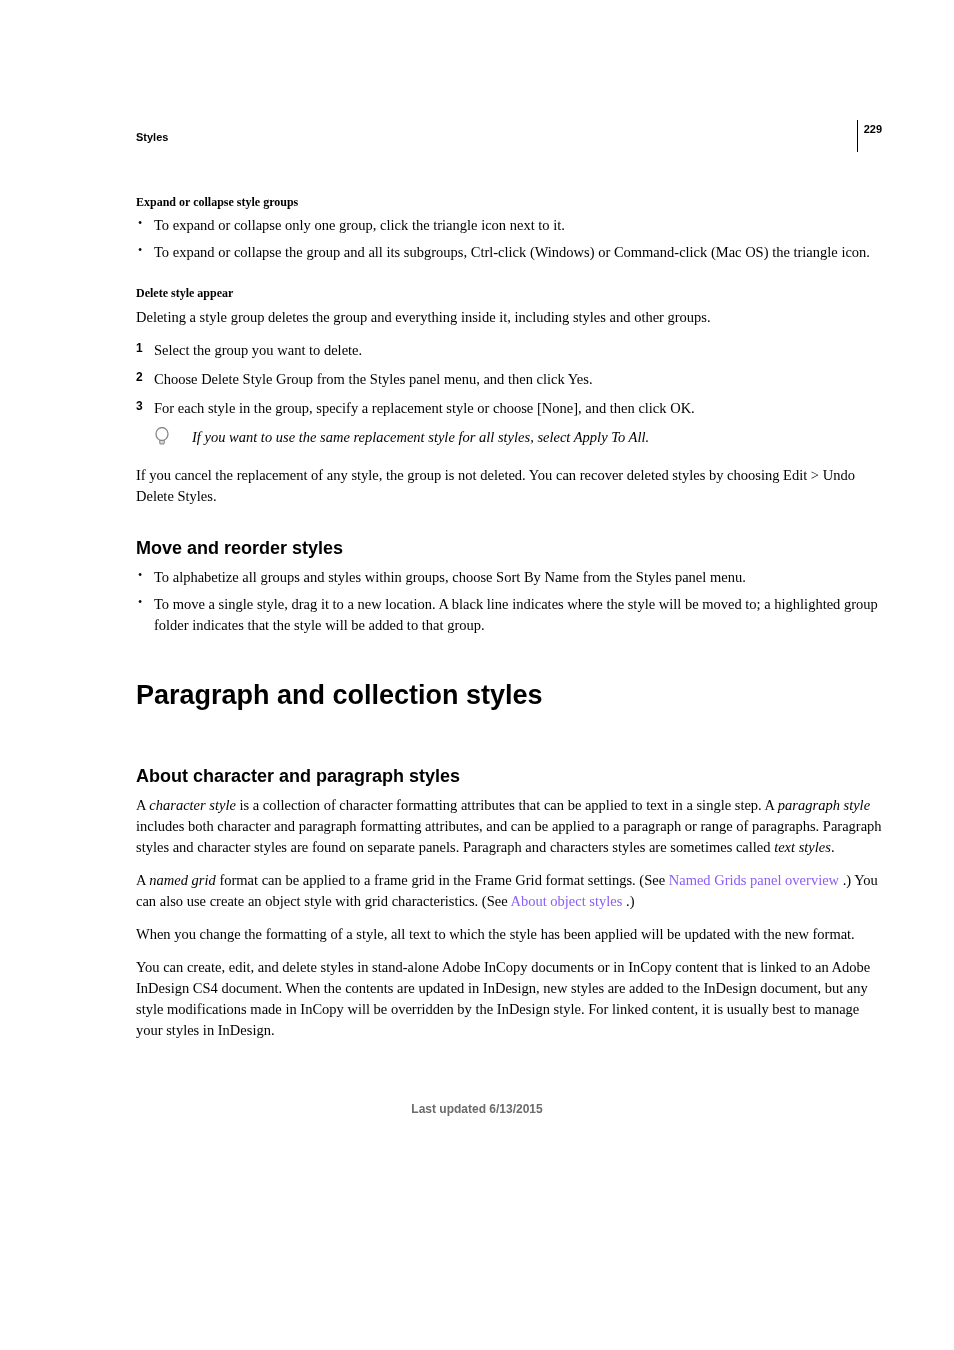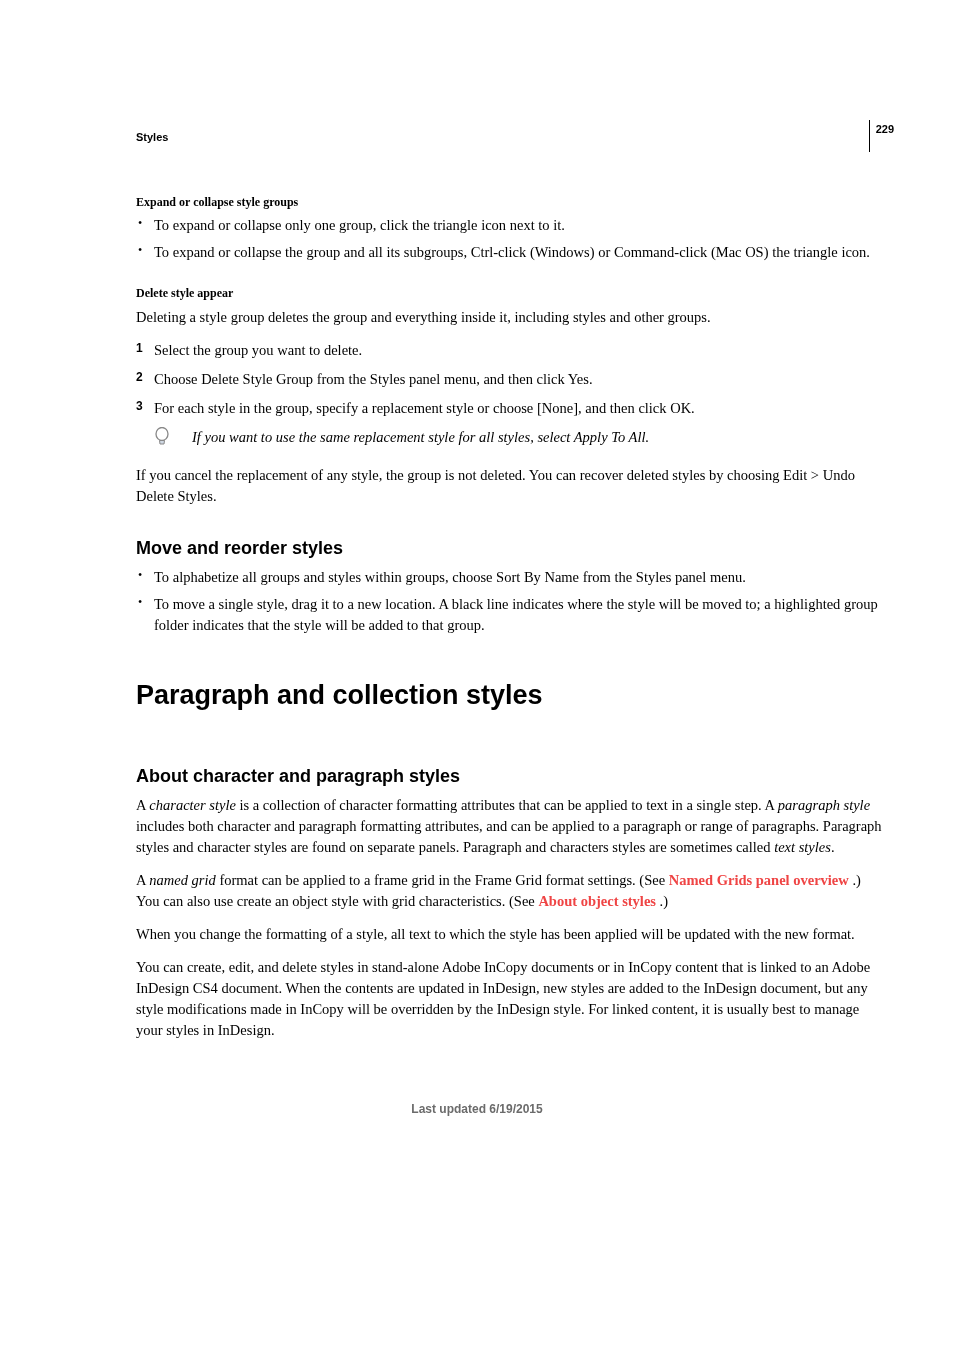--- a/index.html
+++ b/index.html
@@ -14,21 +14,21 @@
   }
   .page {
     padding: 130px 68px 60px 136px;
     position: relative;
     min-height: 1160px;
     box-sizing: border-box;
   }
   .page-number {
     position: absolute;
     top: 120px;
-    right: 60px;
+    right: 72px;
     font-family: "Myriad Pro", "Segoe UI", Arial, sans-serif;
     font-size: 11px;
     font-weight: 700;
     border-left: 1px solid #000;
     padding-left: 6px;
     padding-top: 2px;
     padding-bottom: 14px;
   }
   .running-head {
     font-family: "Myriad Pro", "Segoe UI", Arial, sans-serif;
@@ -103,23 +103,22 @@
   }
   .tip-icon {
     flex: 0 0 auto;
     margin-right: 6px;
   }
   .tip-text {
     font-style: italic;
     flex: 1 1 auto;
   }
   a.link {
-    color: #ef4444;
+    color: #8b5cf6;
     text-decoration: none;
-    font-weight: bold;
   }
   .italic { font-style: italic; }
   .footer {
     position: absolute;
     bottom: 42px;
     left: 0;
     right: 0;
     text-align: center;
     font-family: "Myriad Pro", "Segoe UI", Arial, sans-serif;
     font-size: 12px;
@@ -180,14 +179,14 @@
 
   <p>
     <span>A </span><span class="italic">named grid</span><span> format can be applied to a frame grid in the Frame Grid format settings. (See </span><a class="link" href="#">Named Grids panel overview </a><span>.) You can also use create an object style with grid characteristics. (See </span><a class="link" href="#">About object styles </a><span>.)</span>
   </p>
 
   <p>When you change the formatting of a style, all text to which the style has been applied will be updated with the new format.</p>
 
   <p>You can create, edit, and delete styles in stand-alone Adobe InCopy documents or in InCopy content that is linked to an Adobe InDesign CS4 document. When the contents are updated in InDesign, new styles are added to the InDesign document, but any style modifications made in InCopy will be overridden by the InDesign style. For linked content, it is usually best to manage your styles in InDesign.</p>
 
 
-  <div class="footer">Last updated 6/19/2015</div>
+  <div class="footer">Last updated 6/13/2015</div>
 </div>
 
 </body></html>

